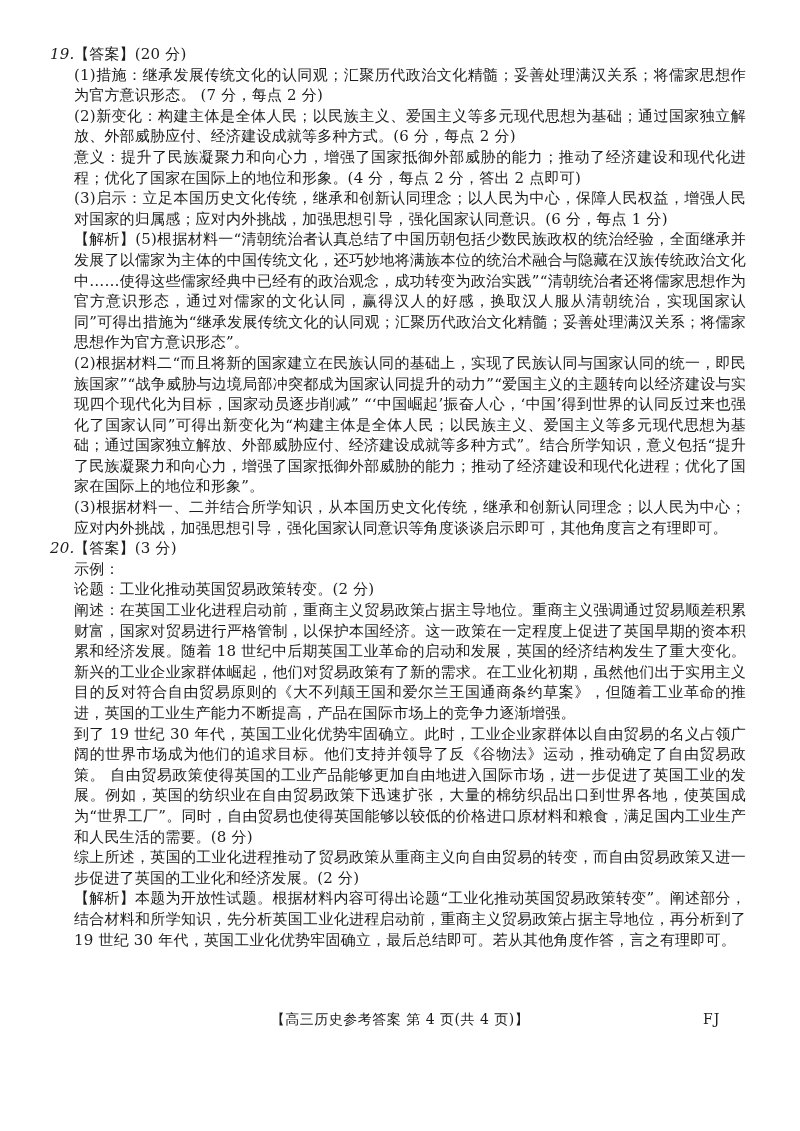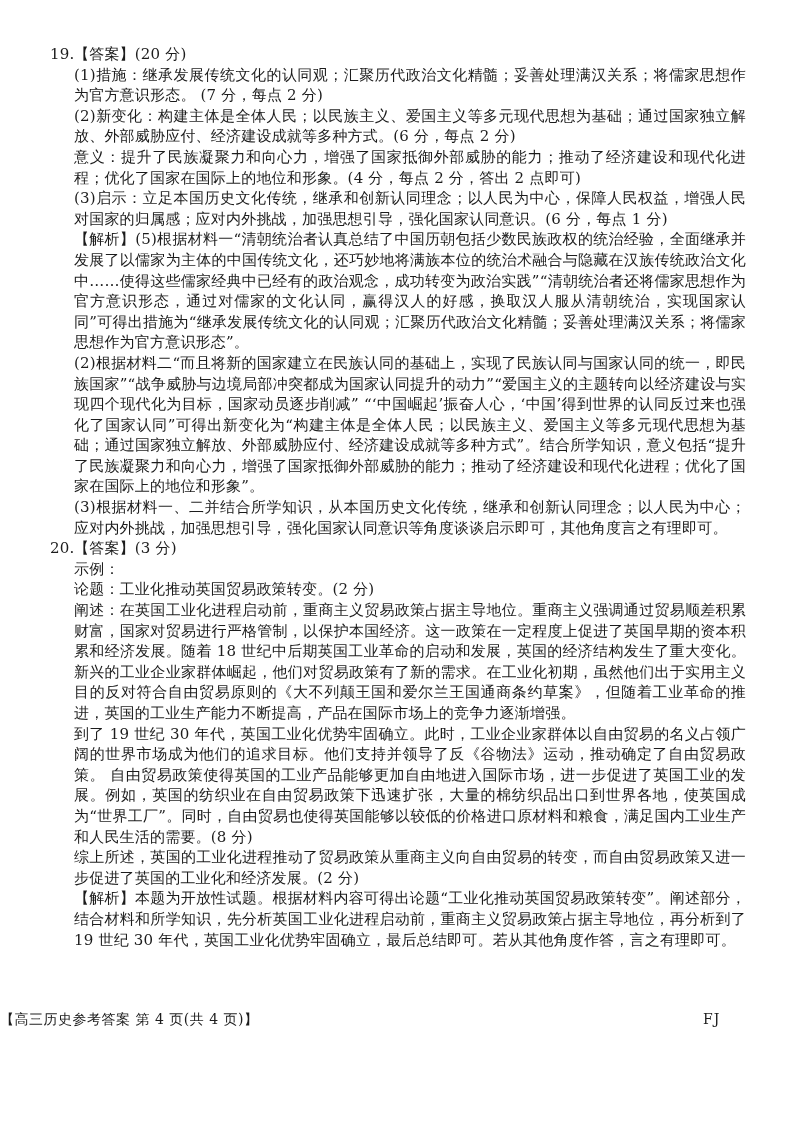--- a/index.html
+++ b/index.html
@@ -28,20 +28,21 @@
   }
   .answer {
     position: relative;
     padding-left: 24px;
   }
   .num {
     position: absolute;
     left: 0;
     top: 0;
     white-space: nowrap;
+    font-style: italic;
   }
   .para {
     font-size: 15px;
     line-height: 20.6px;
     text-align: justify;
     letter-spacing: 0.2px;
     word-break: break-all;
   }
   .heading-line {
     text-align: left;
@@ -52,20 +53,21 @@
     left: 0;
     width: 800px;
     height: 22px;
     font-size: 14px;
     line-height: 22px;
   }
   .footer-text {
     position: absolute;
     left: 0;
     width: 800px;
+    text-align: center;
     letter-spacing: 0.5px;
   }
   .footer-code {
     position: absolute;
     left: 703px;
     top: 0;
     letter-spacing: 1px;
   }
 </style>
 </head>

